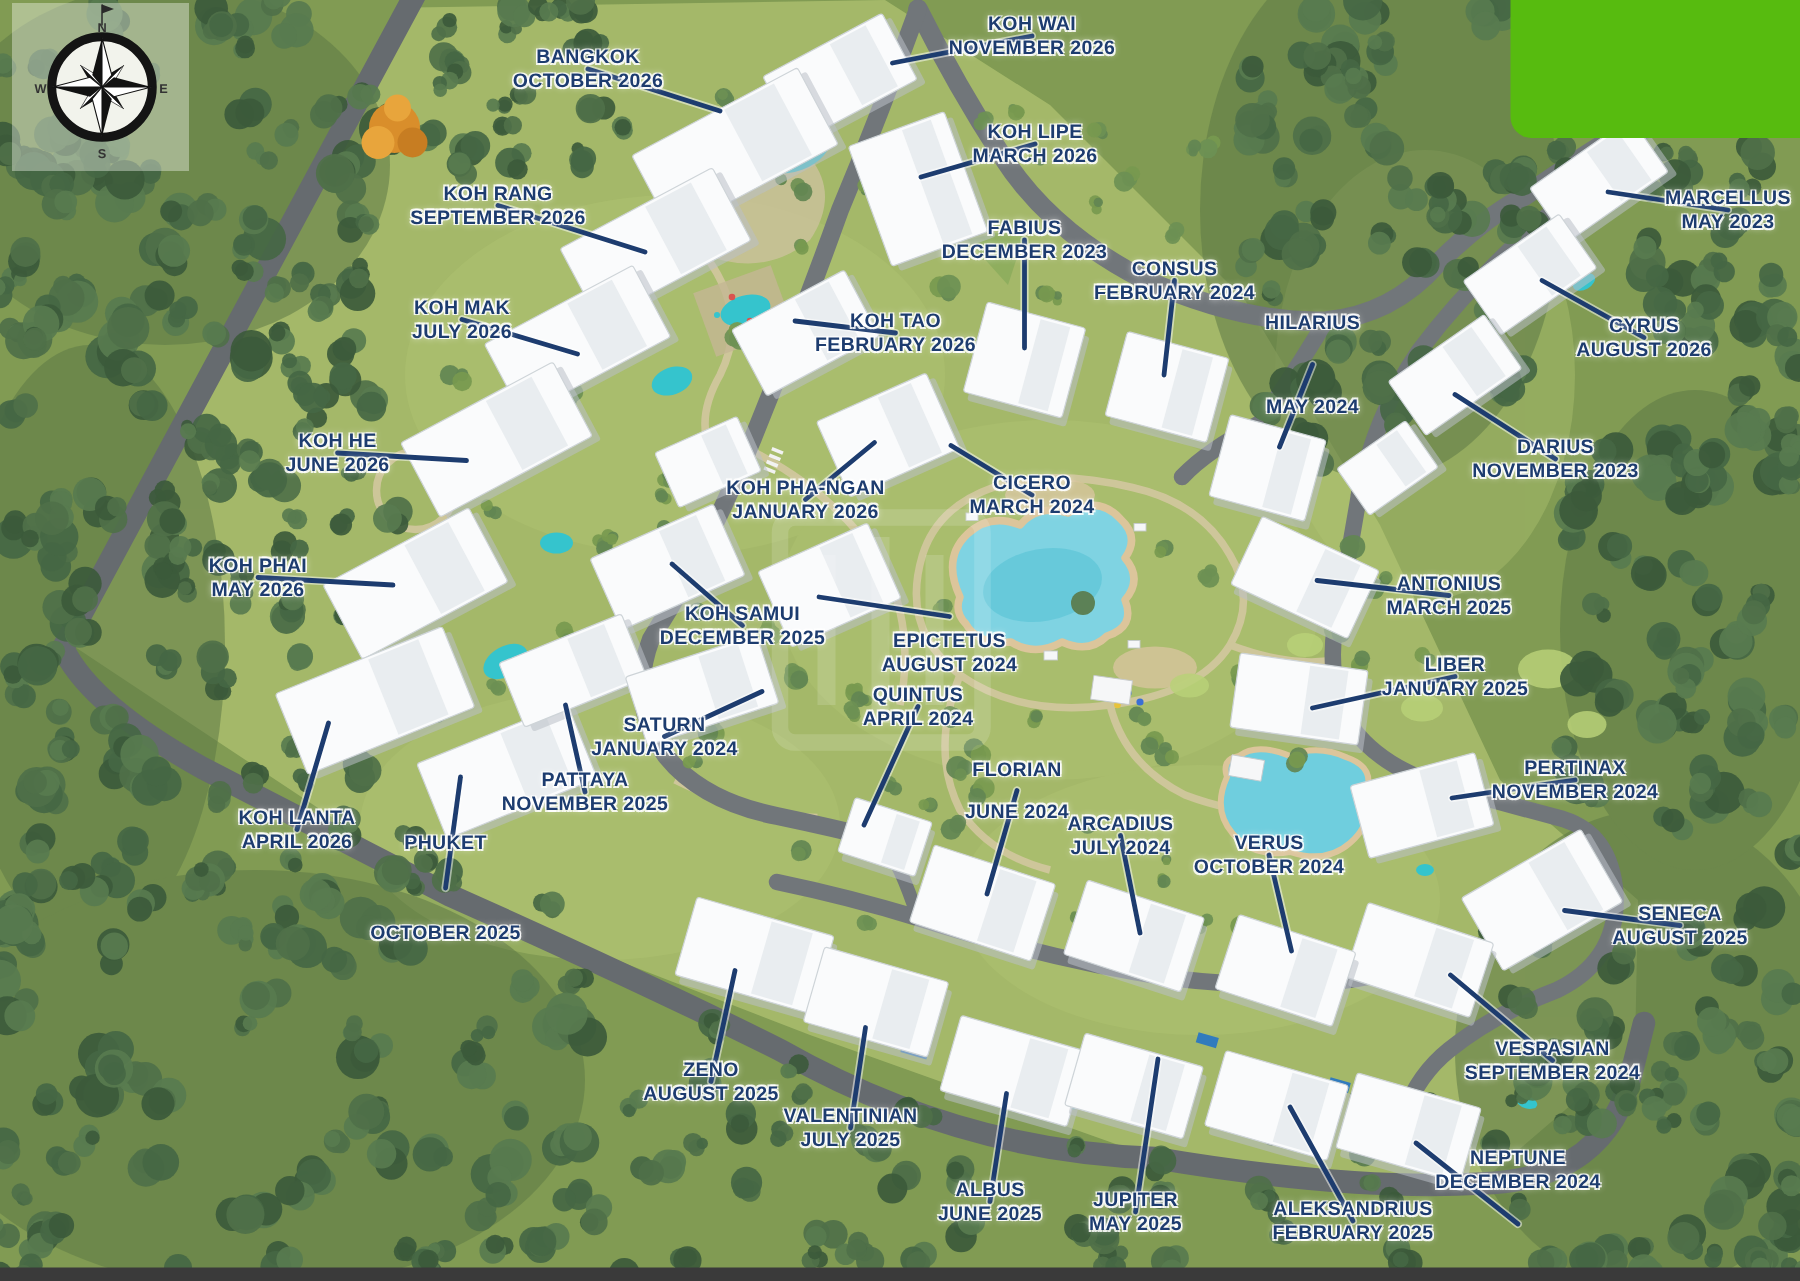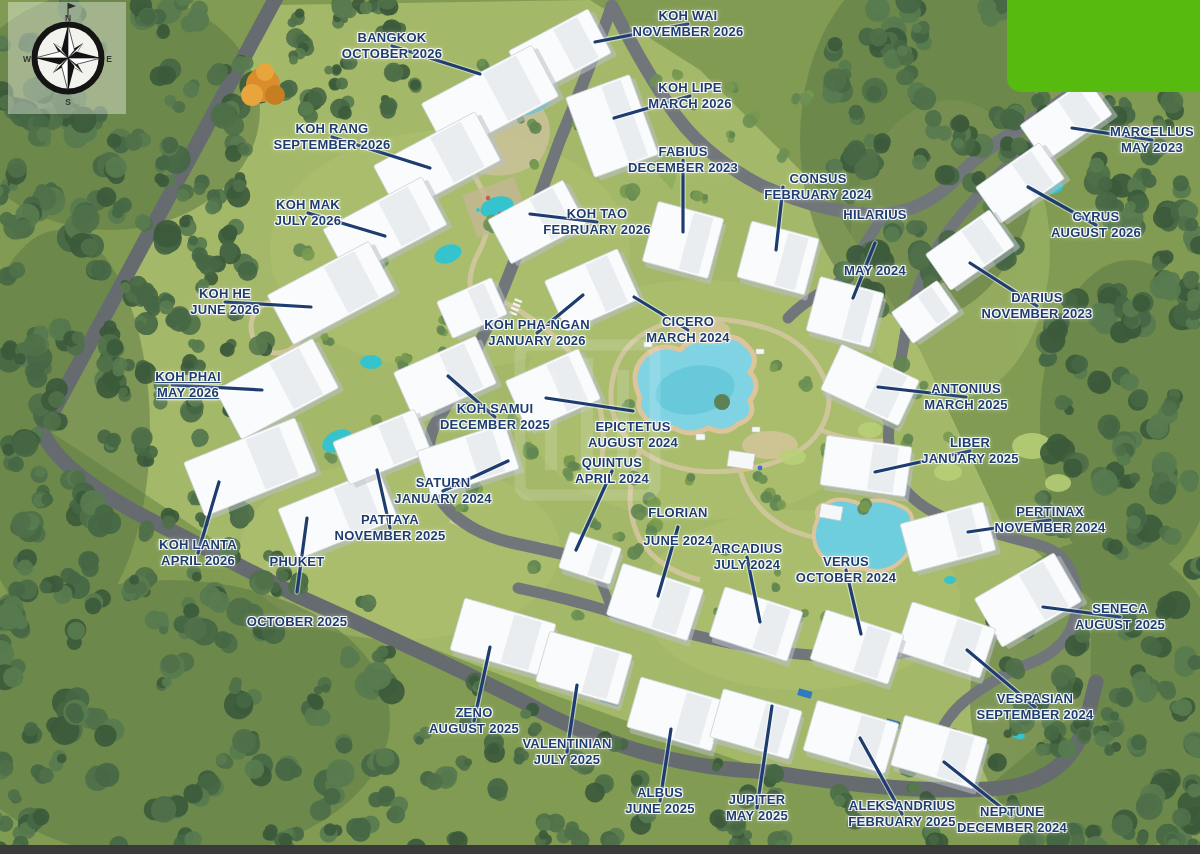--- a/index.html
+++ b/index.html
@@ -2240,21 +2240,21 @@
         <span>MARCH 2026</span>
       </div>
       <div class="blabel" style="left: 332px; top: 137px;">
         <span>KOH RANG</span>
         <span>SEPTEMBER 2026</span>
       </div>
       <div class="blabel" style="left: 683px; top: 160px;">
         <span>FABIUS</span>
         <span>DECEMBER 2023</span>
       </div>
-      <div class="blabel" style="left: 783px; top: 187px; margin-left: 35px;">
+      <div class="blabel" style="left: 783px; top: 187px;">
         <span>CONSUS</span>
         <span>FEBRUARY 2024</span>
       </div>
       <div class="blabel" style="left: 1152px; top: 140px; text-align: center;">
         <span>MARCELLUS</span>
         <span>MAY 2023</span>
       </div>
       <div class="blabel" style="left: 308px; top: 213px;">
         <span>KOH MAK</span>
         <span>JULY 2026</span>
@@ -2280,21 +2280,21 @@
         <span>NOVEMBER 2023</span>
       </div>
       <div class="blabel" style="left: 537px; top: 333px;">
         <span>KOH PHA-NGAN</span>
         <span>JANUARY 2026</span>
       </div>
       <div class="blabel" style="left: 688px; top: 330px;">
         <span>CICERO</span>
         <span>MARCH 2024</span>
       </div>
-      <div class="blabel" style="left: 188px; top: 385px; text-decoration: underline;">
+      <div class="blabel" style="left: 172px; top: 385px;">
         <span>KOH PHAI</span>
         <span>MAY 2026</span>
       </div>
       <div class="blabel" style="left: 966px; top: 397px;">
         <span>ANTONIUS</span>
         <span>MARCH 2025</span>
       </div>
       <div class="blabel" style="left: 495px; top: 417px;">
         <span>KOH SAMUI</span>
         <span>DECEMBER 2025</span>
@@ -2364,20 +2364,20 @@
         <span>JUNE 2025</span>
       </div>
       <div class="blabel" style="left: 757px; top: 808px;">
         <span>JUPITER</span>
         <span>MAY 2025</span>
       </div>
       <div class="blabel" style="left: 902px; top: 814px;">
         <span>ALEKSANDRIUS</span>
         <span>FEBRUARY 2025</span>
       </div>
-      <div class="blabel" style="left: 1012px; top: 780px; margin-top: 40px;">
+      <div class="blabel" style="left: 1012px; top: 780px;">
         <span>NEPTUNE</span>
         <span>DECEMBER 2024</span>
       </div>
     </div>
 <div class="green-block" style="background: rgb(87, 187, 15);"></div>
 <div class="bottom-bar" style="background: rgb(58, 58, 58);"></div>
 </div>
 
 </body></html>

